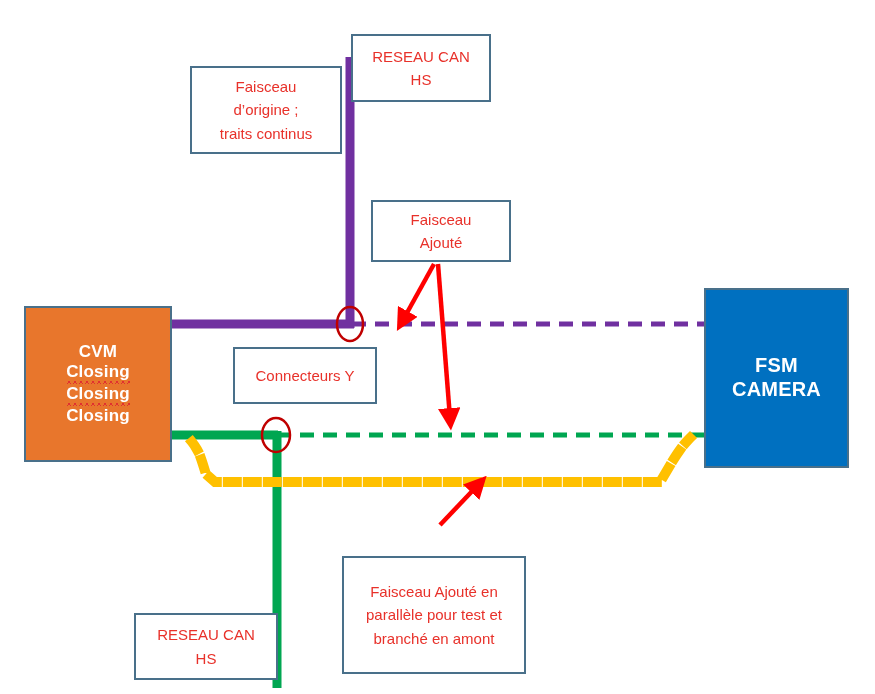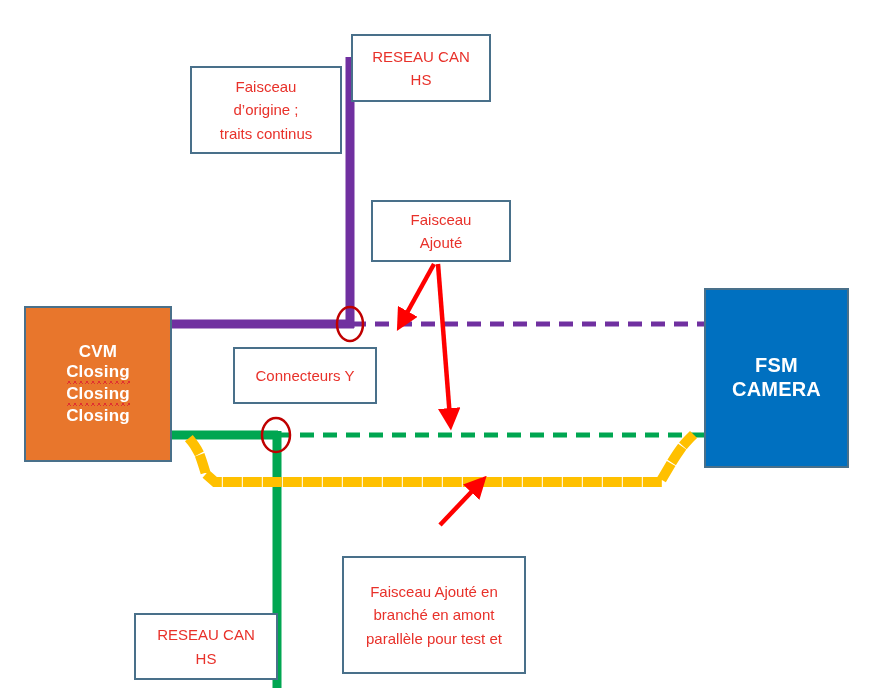--- a/index.html
+++ b/index.html
@@ -159,22 +159,22 @@
     <span>Faisceau</span>
     <span>Ajouté</span>
   </div>
 
   <div class="callout" id="callout-connecteurs">
     <span>Connecteurs Y</span>
   </div>
 
   <div class="callout" id="callout-parallele">
     <span>Faisceau Ajouté en</span>
+    <span>parallèle pour test et</span>
     <span>branché en amont</span>
-    <span>parallèle pour test et</span>
   </div>
 
   <div class="callout" id="callout-reseau-2">
     <span>RESEAU CAN</span>
     <span>HS</span>
   </div>
 
 </div>
 
 </body></html>

